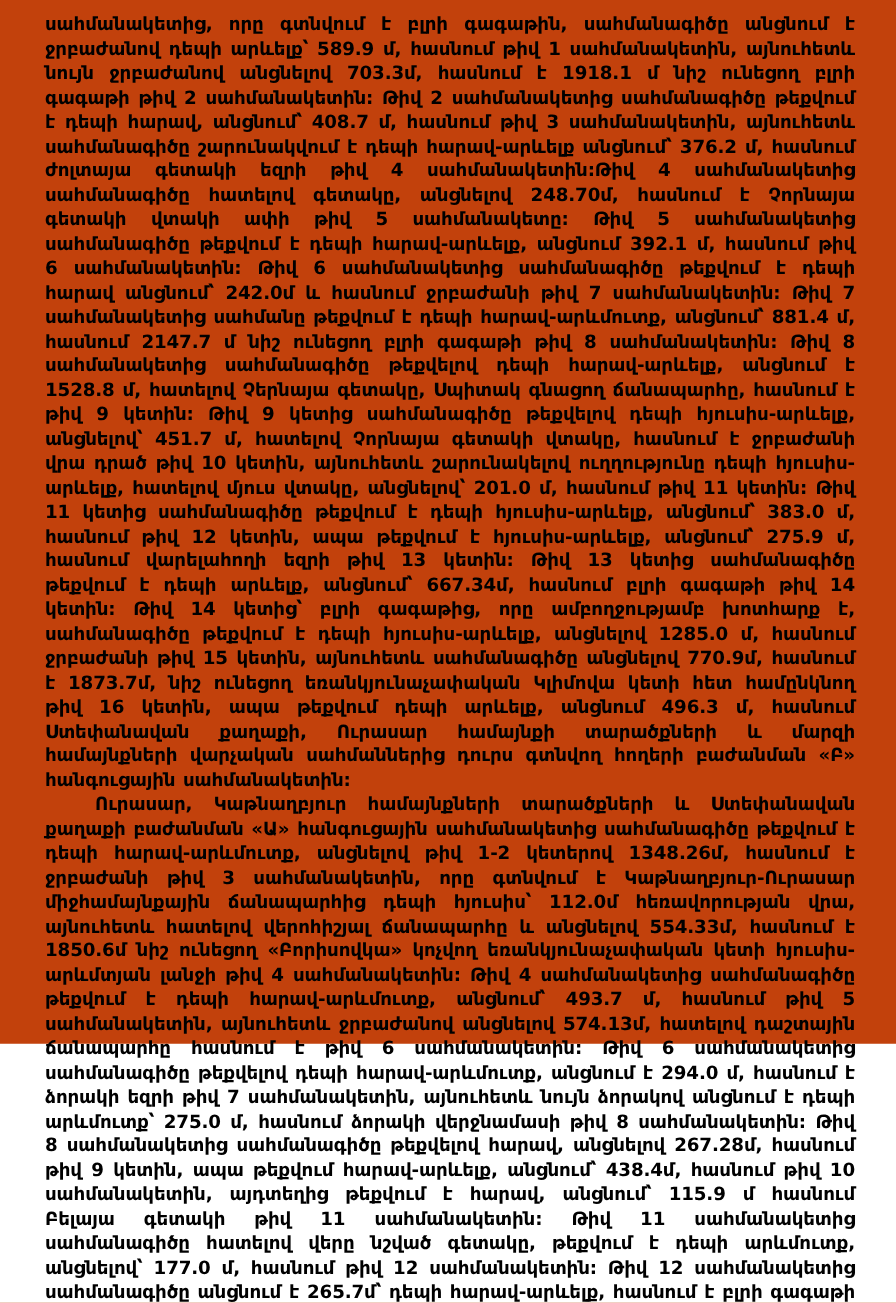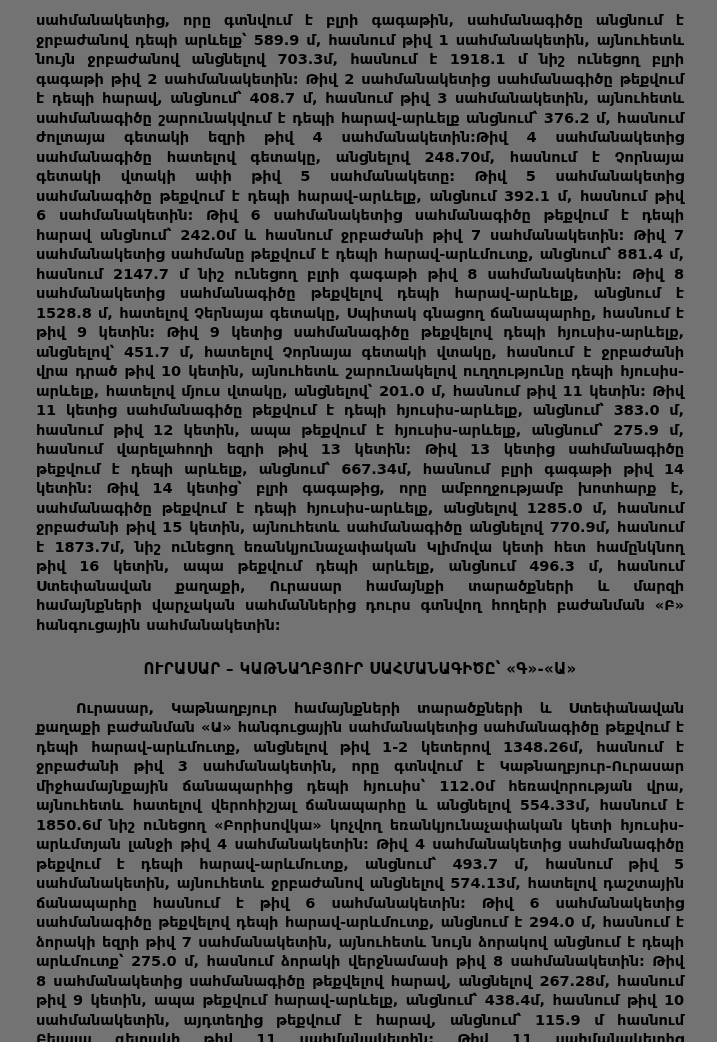--- a/index.html
+++ b/index.html
@@ -10,23 +10,23 @@
   body {
     width: 717px;
     height: 1042px;
     overflow: hidden;
     color: #000000;
     font-family: "DejaVu Sans", sans-serif;
   }
   .page {
     box-sizing: border-box;
     width: 717px;
-    height: 1042px;
+    height: 835px;
     padding: 10px 33px 0 36px;
-    background: #737373;
+    background: #c2410c;
   }
   .body-text {
     margin: 0;
     font-size: 14.6px;
     font-weight: bold;
     line-height: 19.5px;
     text-align: justify;
     letter-spacing: -0.1px;
     word-spacing: 1px;
   }
@@ -42,16 +42,15 @@
     letter-spacing: 0.3px;
   }
 </style>
 </head>
 <body>
 
 <div class="page">
   <p class="body-text">սահմանակետից, որը գտնվում է բլրի գագաթին, սահմանագիծը անցնում է ջրբաժանով դեպի արևելք՝ 589.9 մ, հասնում թիվ 1 սահմանակետին, այնուհետև նույն ջրբաժանով անցնելով 703.3մ, հասնում է 1918.1 մ նիշ ունեցող բլրի գագաթի թիվ 2 սահմանակետին: Թիվ 2 սահմանակետից սահմանագիծը թեքվում է դեպի հարավ, անցնում՝ 408.7 մ, հասնում թիվ 3 սահմանակետին, այնուհետև սահմանագիծը շարունակվում է դեպի հարավ-արևելք անցնում՝ 376.2 մ, հասնում ժոլտայա գետակի եզրի թիվ 4 սահմանակետին:Թիվ 4 սահմանակետից սահմանագիծը հատելով գետակը, անցնելով 248.70մ, հասնում է Չորնայա գետակի վտակի ափի թիվ 5 սահմանակետը: Թիվ 5 սահմանակետից սահմանագիծը թեքվում է դեպի հարավ-արևելք, անցնում 392.1 մ, հասնում թիվ 6 սահմանակետին: Թիվ 6 սահմանակետից սահմանագիծը թեքվում է դեպի հարավ անցնում՝ 242.0մ և հասնում ջրբաժանի թիվ 7 սահմանակետին: Թիվ 7 սահմանակետից սահմանը թեքվում է դեպի հարավ-արևմուտք, անցնում՝ 881.4 մ, հասնում 2147.7 մ նիշ ունեցող բլրի գագաթի թիվ 8 սահմանակետին: Թիվ 8 սահմանակետից սահմանագիծը թեքվելով դեպի հարավ-արևելք, անցնում է 1528.8 մ, հատելով Չերնայա գետակը, Սպիտակ գնացող ճանապարհը, հասնում է թիվ 9 կետին: Թիվ 9 կետից սահմանագիծը թեքվելով դեպի հյուսիս-արևելք, անցնելով՝ 451.7 մ, հատելով Չորնայա գետակի վտակը, հասնում է ջրբաժանի վրա դրած թիվ 10 կետին, այնուհետև շարունակելով ուղղությունը դեպի հյուսիս-արևելք, հատելով մյուս վտակը, անցնելով՝ 201.0 մ, հասնում թիվ 11 կետին: Թիվ 11 կետից սահմանագիծը թեքվում է դեպի հյուսիս-արևելք, անցնում՝ 383.0 մ, հասնում թիվ 12 կետին, ապա թեքվում է հյուսիս-արևելք, անցնում՝ 275.9 մ, հասնում վարելահողի եզրի թիվ 13 կետին: Թիվ 13 կետից սահմանագիծը թեքվում է դեպի արևելք, անցնում՝ 667.34մ, հասնում բլրի գագաթի թիվ 14 կետին: Թիվ 14 կետից՝ բլրի գագաթից, որը ամբողջությամբ խոտհարք է, սահմանագիծը թեքվում է դեպի հյուսիս-արևելք, անցնելով 1285.0 մ, հասնում ջրբաժանի թիվ 15 կետին, այնուհետև սահմանագիծը անցնելով 770.9մ, հասնում է 1873.7մ, նիշ ունեցող եռանկյունաչափական Կլիմովա կետի հետ համընկնող թիվ 16 կետին, ապա թեքվում դեպի արևելք, անցնում 496.3 մ, հասնում Ստեփանավան քաղաքի, Ուրասար համայնքի տարածքների և մարզի համայնքների վարչական սահմաններից դուրս գտնվող հողերի բաժանման «Բ» հանգուցային սահմանակետին:</p>
 
 
-  <h2 class="section-heading">ՈՒՐԱՍԱՐ – ԿԱԹՆԱՂԲՅՈՒՐ ՍԱՀՄԱՆԱԳԻԾԸ՝ «Գ»-«Ա»</h2>
 
   <p class="body-text indent">Ուրասար, Կաթնաղբյուր համայնքների տարածքների և Ստեփանավան քաղաքի բաժանման «Ա» հանգուցային սահմանակետից սահմանագիծը թեքվում է դեպի հարավ-արևմուտք, անցնելով թիվ 1-2 կետերով 1348.26մ, հասնում է ջրբաժանի թիվ 3 սահմանակետին, որը գտնվում է Կաթնաղբյուր-Ուրասար միջհամայնքային ճանապարհից դեպի հյուսիս՝ 112.0մ հեռավորության վրա, այնուհետև հատելով վերոհիշյալ ճանապարհը և անցնելով 554.33մ, հասնում է 1850.6մ նիշ ունեցող «Բորիսովկա» կոչվող եռանկյունաչափական կետի հյուսիս-արևմտյան լանջի թիվ 4 սահմանակետին: Թիվ 4 սահմանակետից սահմանագիծը թեքվում է դեպի հարավ-արևմուտք, անցնում՝ 493.7 մ, հասնում թիվ 5 սահմանակետին, այնուհետև ջրբաժանով անցնելով 574.13մ, հատելով դաշտային ճանապարհը հասնում է թիվ 6 սահմանակետին: Թիվ 6 սահմանակետից սահմանագիծը թեքվելով դեպի հարավ-արևմուտք, անցնում է 294.0 մ, հասնում է ձորակի եզրի թիվ 7 սահմանակետին, այնուհետև նույն ձորակով անցնում է դեպի արևմուտք՝ 275.0 մ, հասնում ձորակի վերջնամասի թիվ 8 սահմանակետին: Թիվ 8 սահմանակետից սահմանագիծը թեքվելով հարավ, անցնելով 267.28մ, հասնում թիվ 9 կետին, ապա թեքվում հարավ-արևելք, անցնում՝ 438.4մ, հասնում թիվ 10 սահմանակետին, այդտեղից թեքվում է հարավ, անցնում՝ 115.9 մ հասնում Բելայա գետակի թիվ 11 սահմանակետին: Թիվ 11 սահմանակետից սահմանագիծը հատելով վերը նշված գետակը, թեքվում է դեպի արևմուտք, անցնելով՝ 177.0 մ, հասնում թիվ 12 սահմանակետին: Թիվ 12 սահմանակետից սահմանագիծը անցնում է 265.7մ՝ դեպի հարավ-արևելք, հասնում է բլրի գագաթի թիվ 13</p>
 </div>
 
 </body></html>

